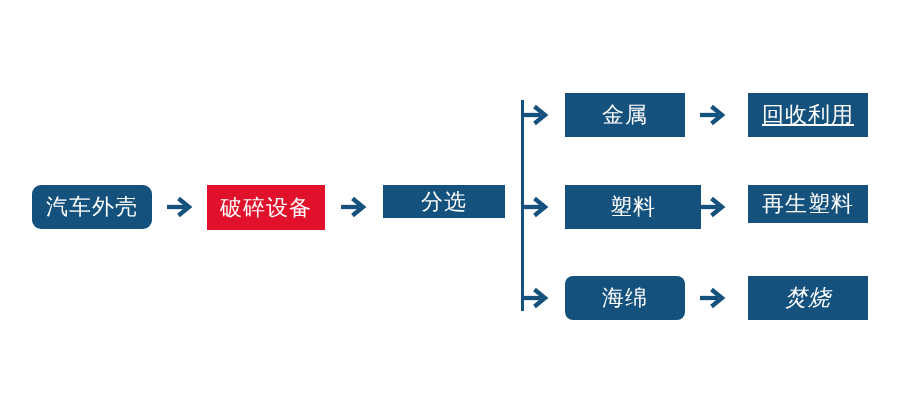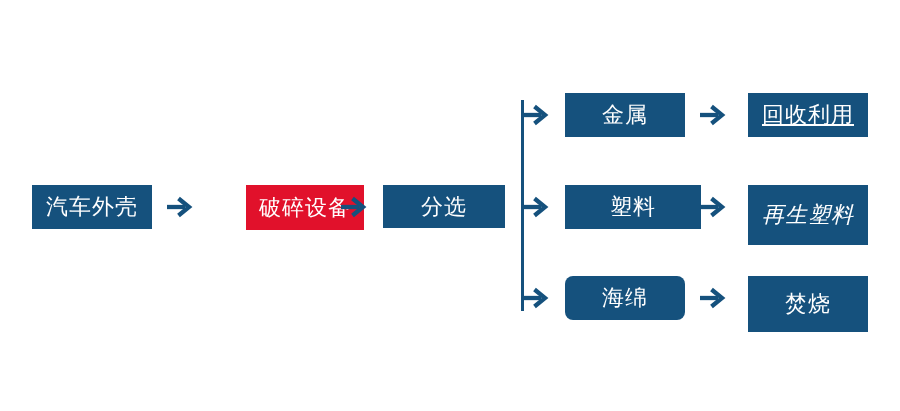--- a/index.html
+++ b/index.html
@@ -28,29 +28,29 @@
     stroke-width: 4.3; fill: none;
   }
 
   .vline {
     position: absolute; left: 521px; top: 100px;
     width: 3px; height: 211px;
     background: var(--arrow-blue, #15517d);
   }
 
   
-  .n-source     { left: 32px;  top: 185px; width: 120px; height: 44px; }
-  .n-process    { left: 207px; top: 185px; width: 118px; height: 45px; margin-left: 39px; }
-  .n-sorter     { left: 383px; top: 185px; width: 122px; height: 43px; }
+  .n-source     { left: 32px;  top: 185px; width: 120px; height: 44px; border-radius: 9px; }
+  .n-process    { left: 207px; top: 185px; width: 118px; height: 45px; }
+  .n-sorter     { left: 383px; top: 185px; width: 122px; height: 33px; }
   .n-metal      { left: 565px; top: 93px;  width: 120px; height: 44px; }
   .n-plastic    { left: 565px; top: 185px; width: 136px; height: 44px; }
   .n-sponge     { left: 565px; top: 276px; width: 120px; height: 44px; border-radius: 8px; }
   .n-recycle    { left: 748px; top: 93px;  width: 120px; height: 44px; text-decoration: underline; }
-  .n-replastic  { left: 748px; top: 185px; width: 120px; height: 60px; font-style: italic; }
-  .n-incinerate { left: 748px; top: 276px; width: 120px; height: 56px; }
+  .n-replastic  { left: 748px; top: 185px; width: 120px; height: 38px; }
+  .n-incinerate { left: 748px; top: 276px; width: 120px; height: 44px; font-style: italic; }
 
   
   .a-1  { left: 166px; top: 195px; }
   .a-2  { left: 340px; top: 195px; }
   .a-b1 { left: 522px; top: 103px; }
   .a-b2 { left: 522px; top: 195px; }
   .a-b3 { left: 522px; top: 286px; }
   .a-s1 { left: 699px; top: 103px; }
   .a-s2 { left: 699px; top: 195px; }
   .a-s3 { left: 699px; top: 286px; }

